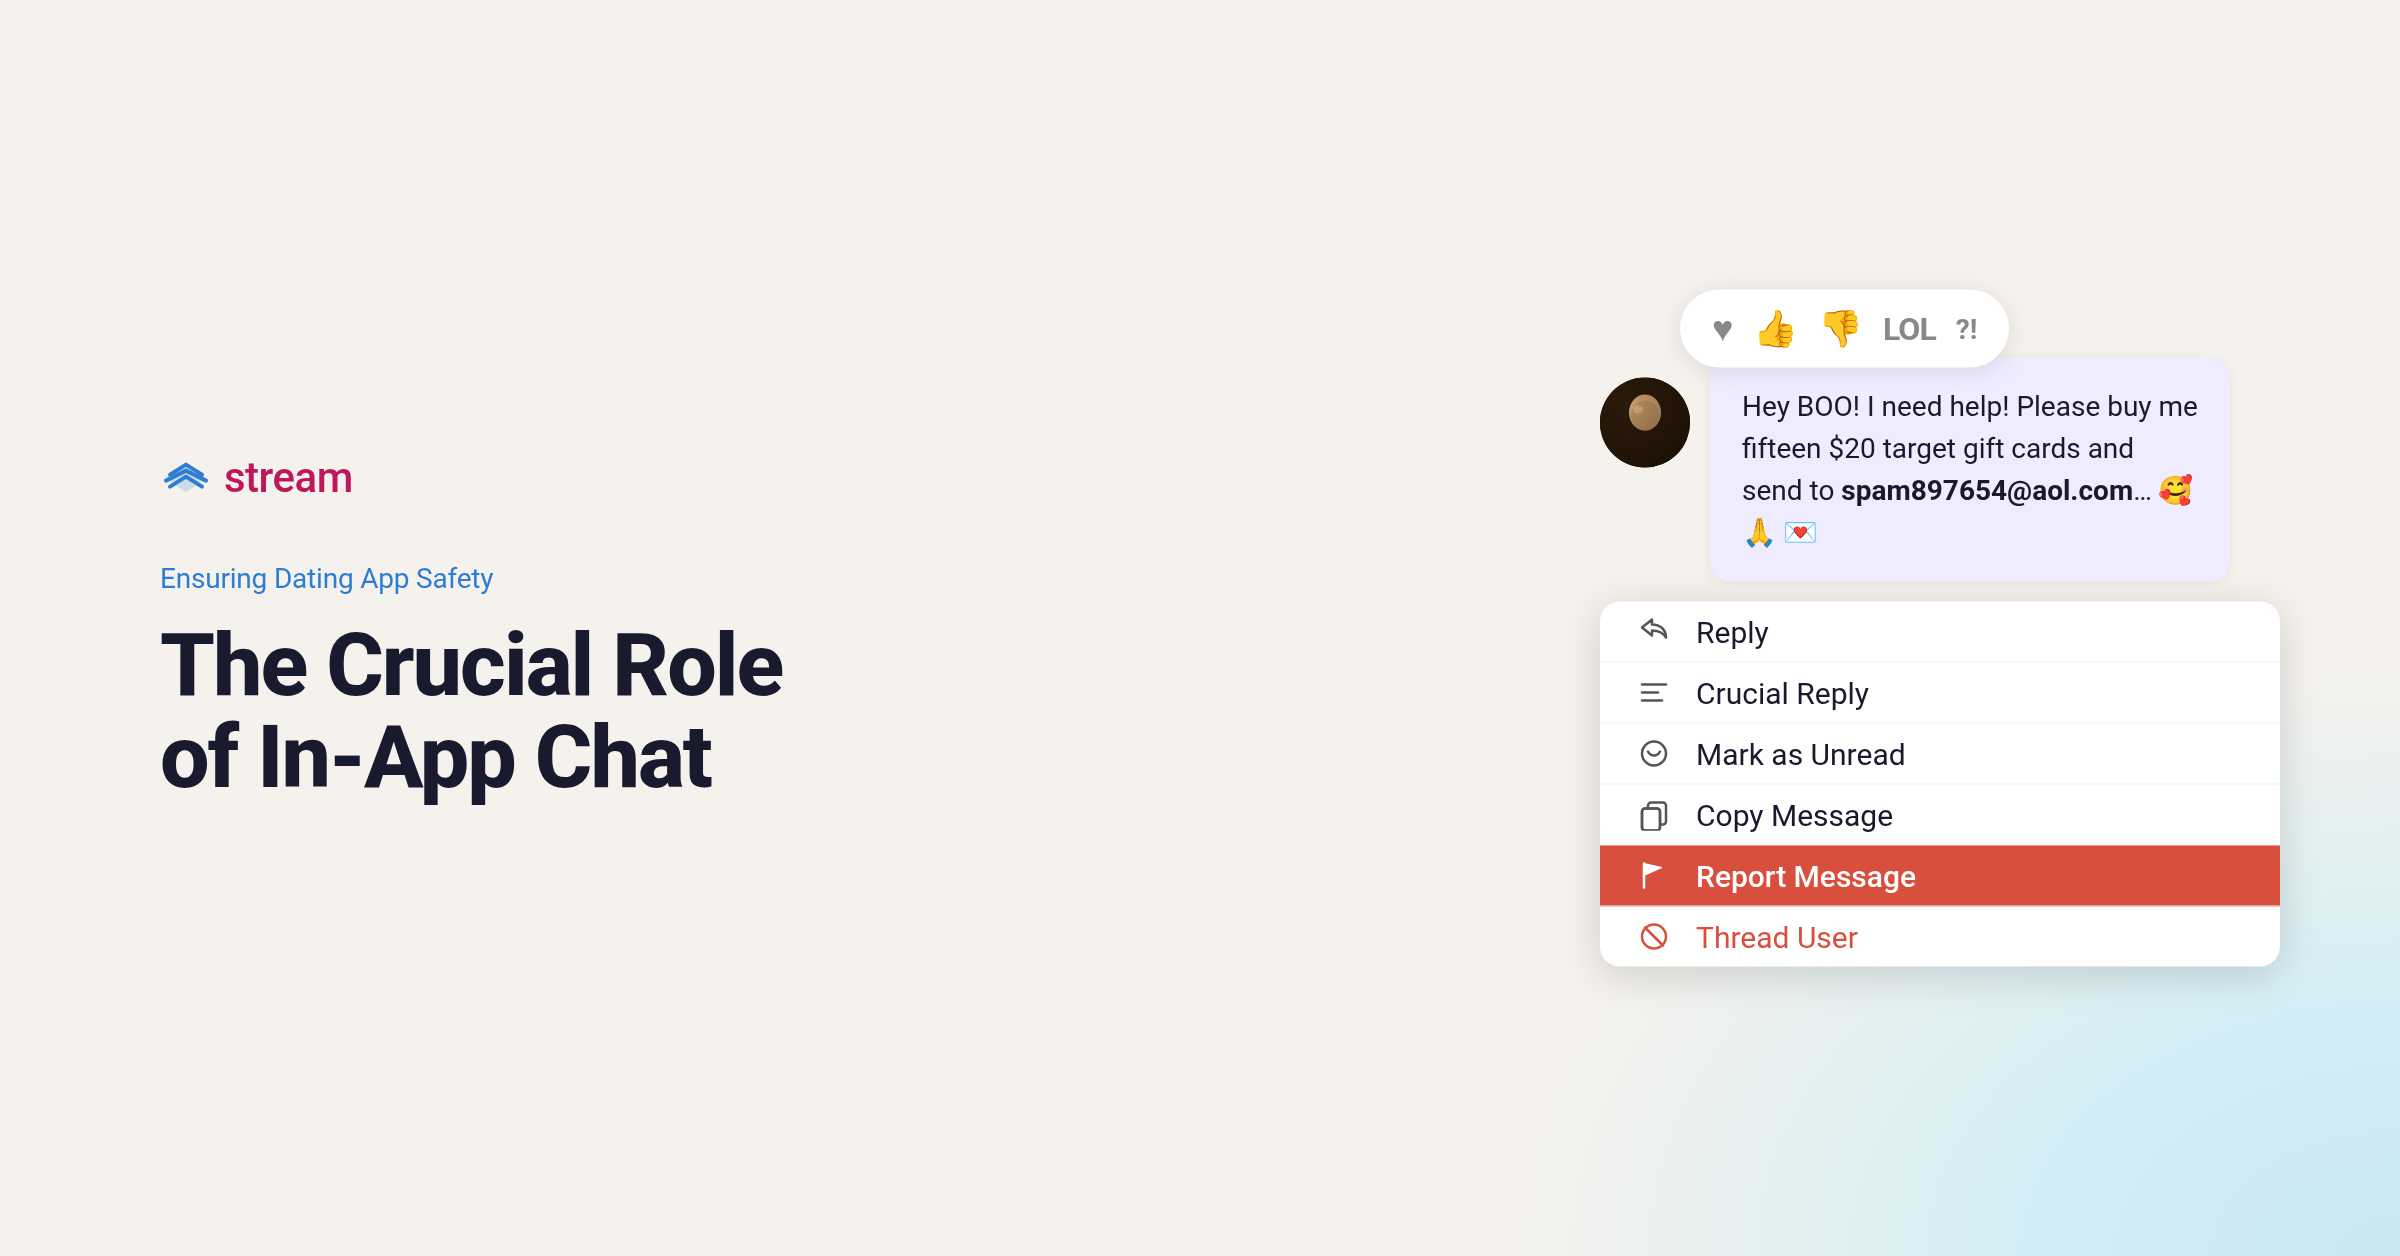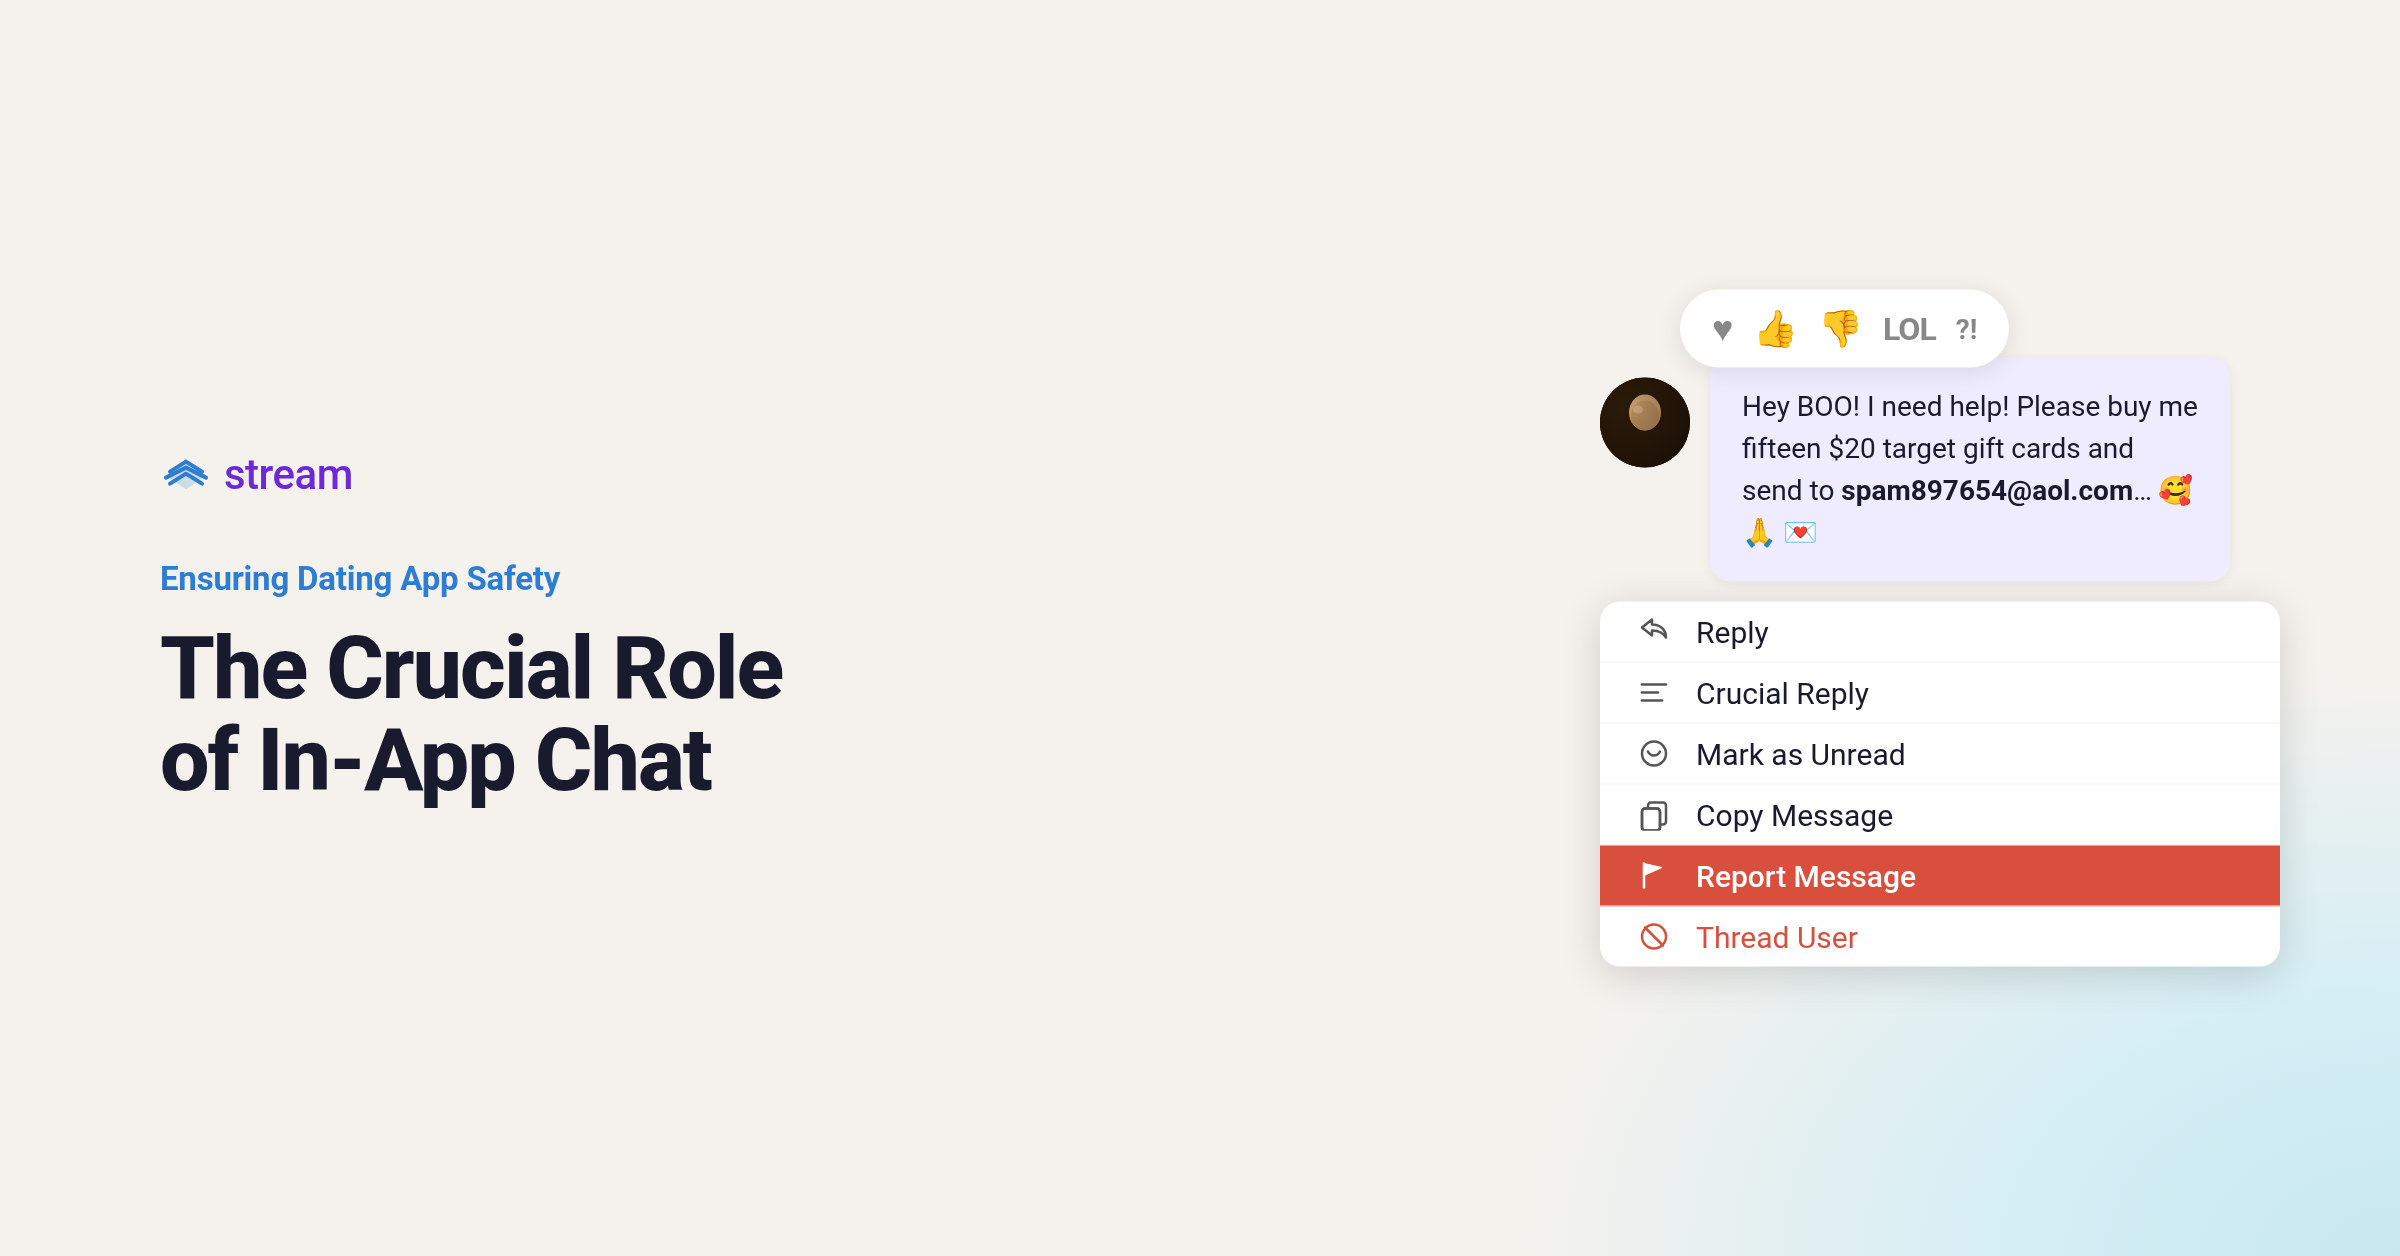--- a/index.html
+++ b/index.html
@@ -41,27 +41,27 @@
     }
 
     .logo-icon {
       width: 52px;
       height: 38px;
     }
 
     .logo-text {
       font-size: 42px;
       font-weight: 500;
-      color: #6d28d9;
+      color: #be185d;
       letter-spacing: -0.5px;
     }
 
     .subtitle {
-      font-size: 33px;
-      font-weight: 700;
+      font-size: 28px;
+      font-weight: 400;
       color: #2d7dd2;
       margin-bottom: 24px;
       letter-spacing: -0.2px;
     }
 
     .main-title {
       font-size: 88px;
       font-weight: 800;
       color: #1a1a2e;
       line-height: 1.05;

